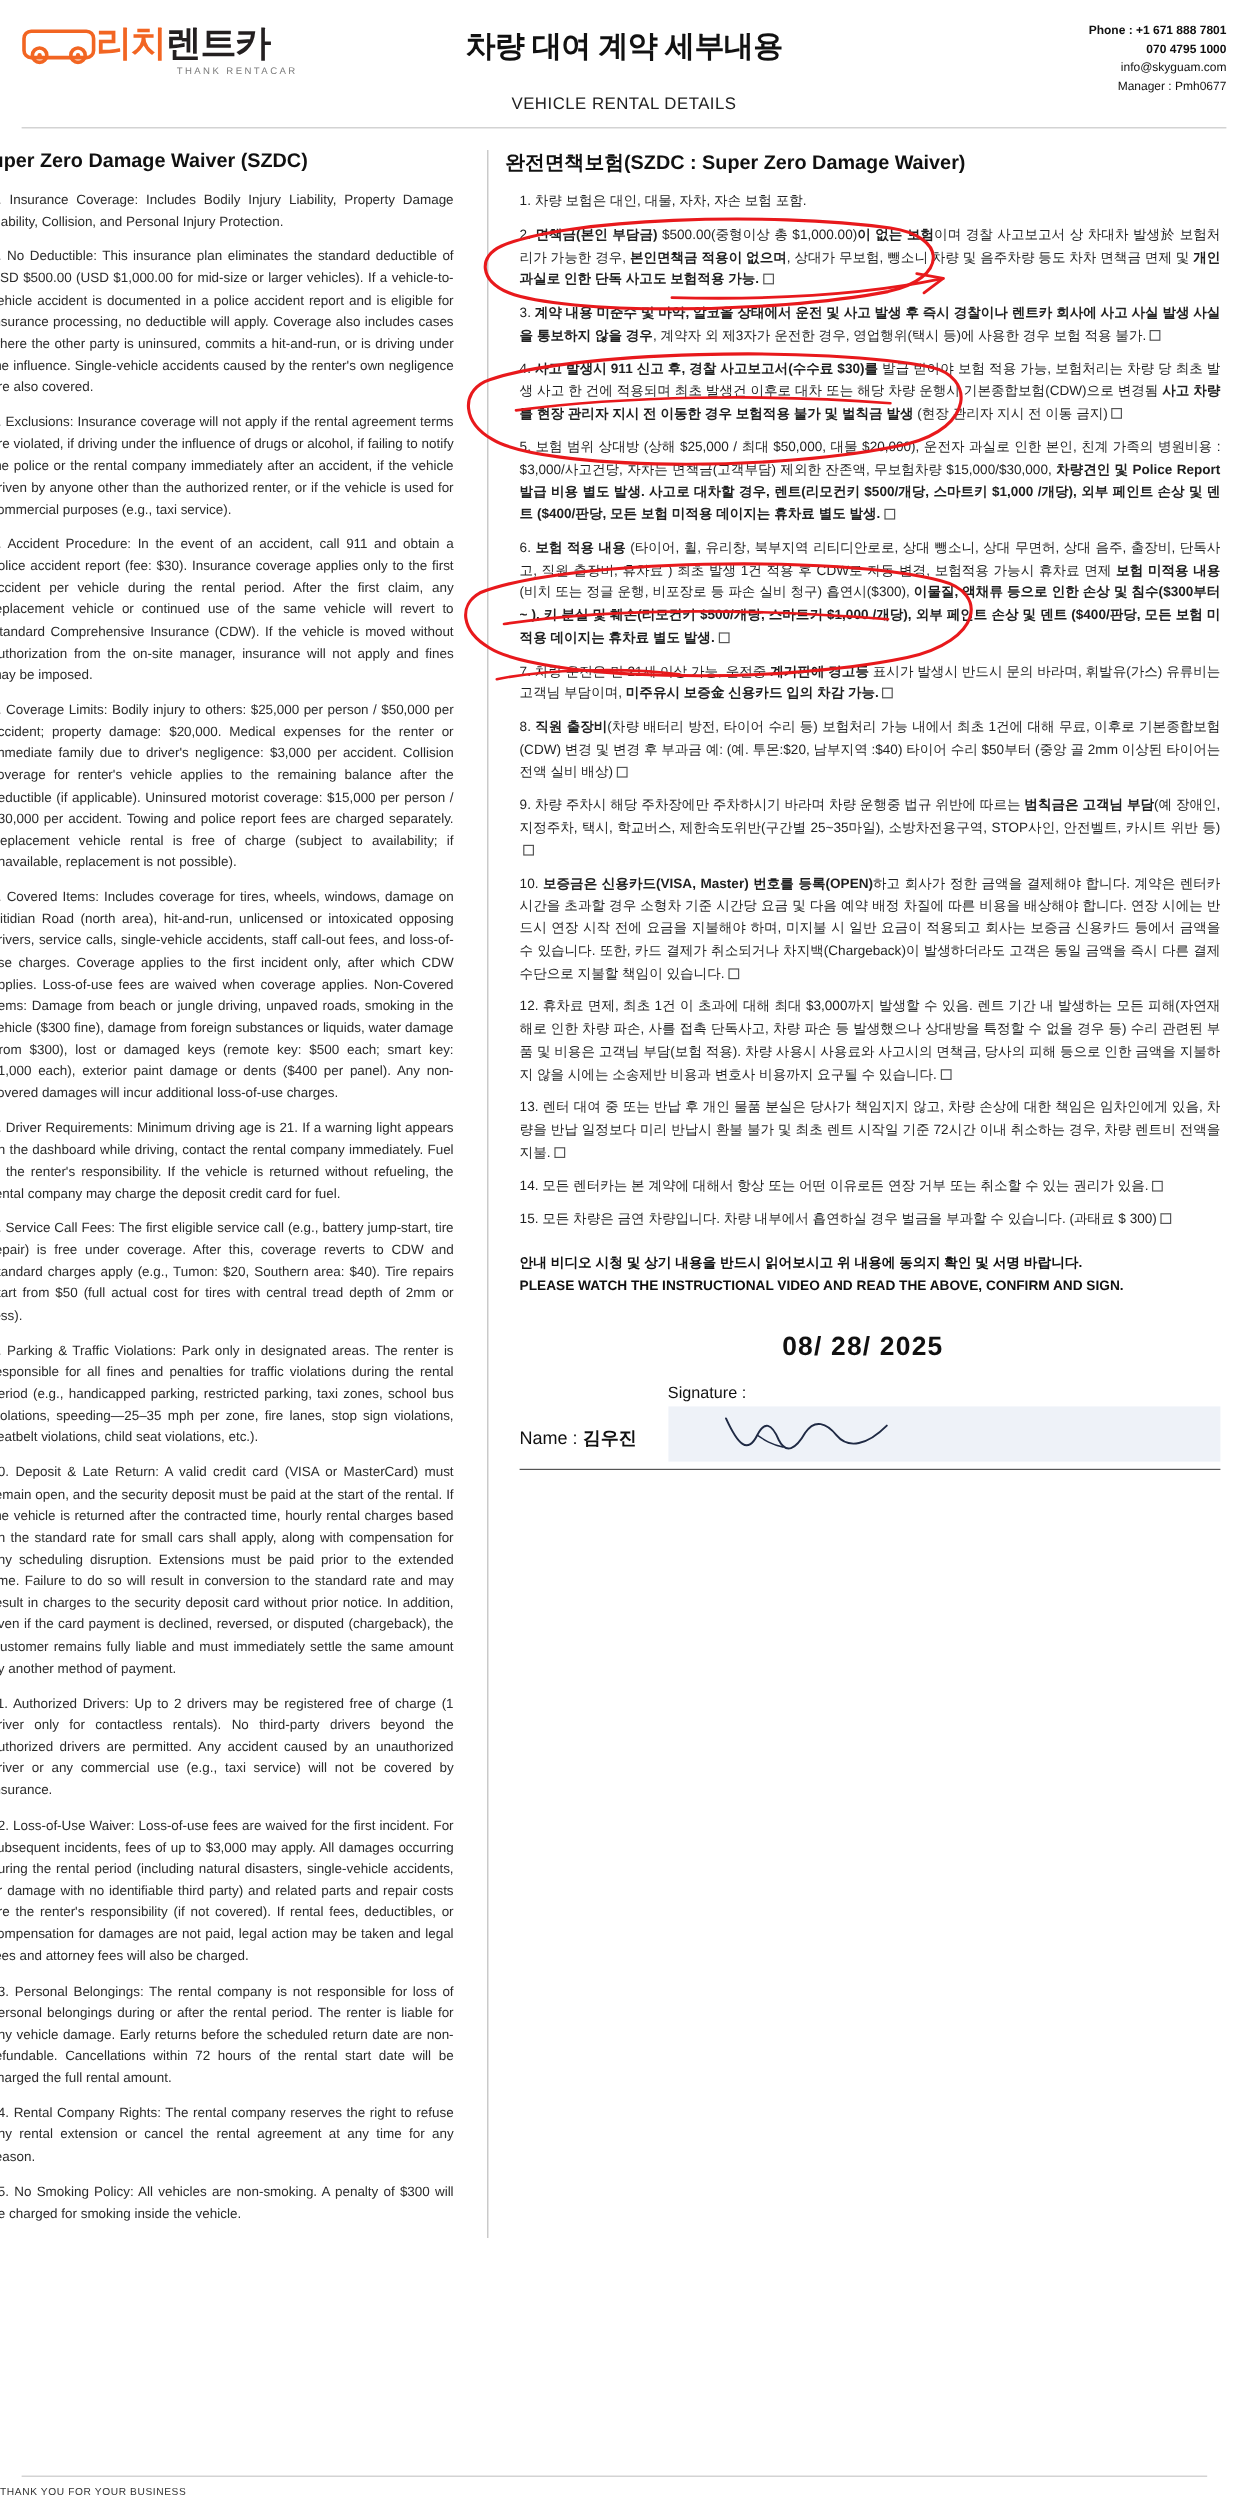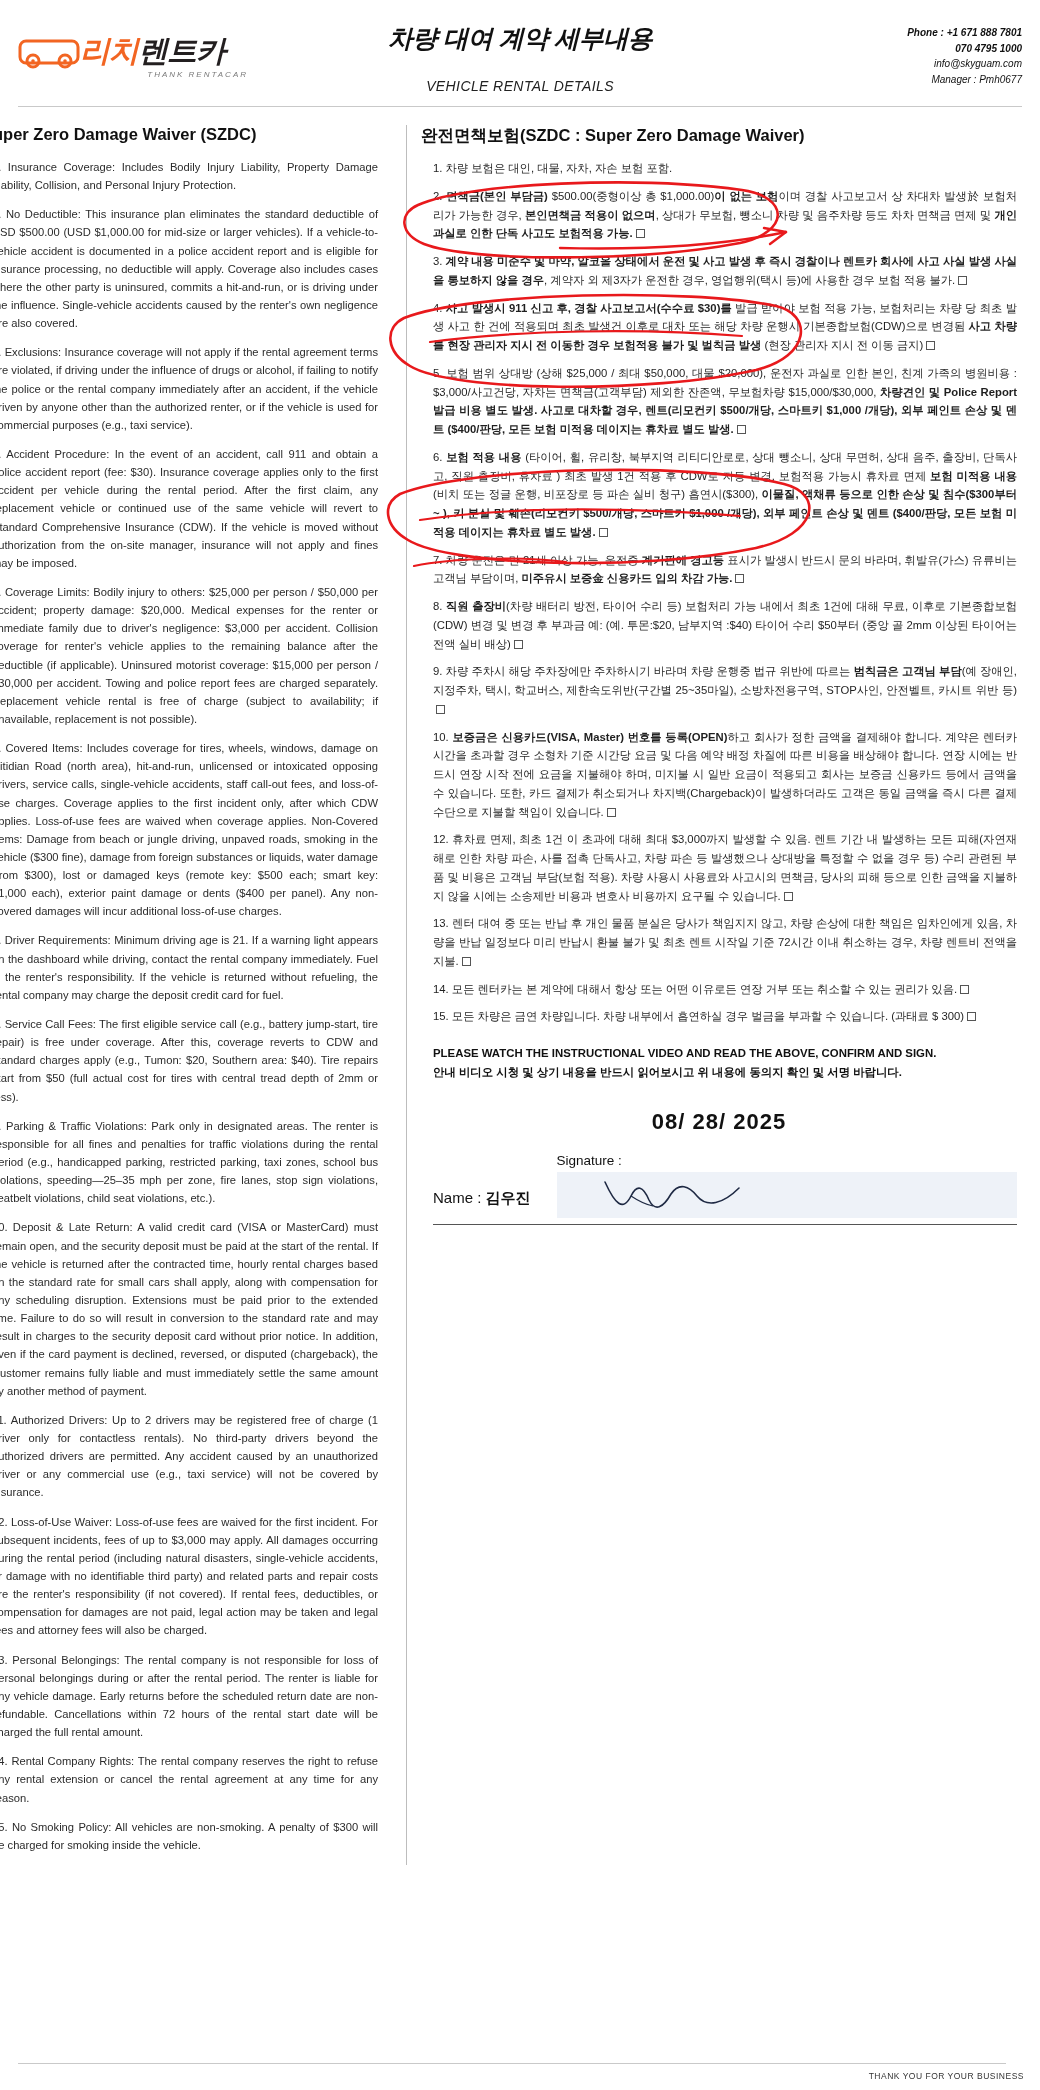--- a/index.html
+++ b/index.html
@@ -9,25 +9,24 @@
     min-height: 2090px;
     background: #ffffff;
     font-family: "Liberation Sans", sans-serif;
     color: #1a1a1a;
     position: relative;
   }
 
   
   .header {
     display: flex;
-    align-items: center;
+    align-items: flex-start;
     padding: 14px 18px 6px 18px;
     position: relative;
     min-height: 96px;
-    font-style: italic;
   }
   .logo-wrap { width: 230px; flex: 0 0 230px; padding-top: 2px; }
   .logo-row { display:flex; align-items:center; }
   .logo-mark { display:flex; align-items:center; }
   .logo-text { font-size: 30px; font-weight: bold; letter-spacing:-1px; }
   .logo-rich { color: #f26522; }
   .logo-rent { color: #231f20; }
   .logo-sub { font-size: 8px; color:#7a7a7a; letter-spacing: 2px; text-align:right; margin-top:-2px;}
 
   .title-wrap { flex: 1; text-align: center; padding-top: 8px; }
@@ -144,21 +143,21 @@
     position: absolute;
     inset: 0;
     pointer-events: none;
     z-index: 50;
   }
 
   
   .footer {
     position: absolute;
     bottom: 0; left: 0; right: 16px;
-    text-align: right;
+    text-align: left;
   }
   .hr-bottom { border:0; border-top:1px solid #c9c9c9; margin: 0 18px; }
   .footer-text { font-size: 8.5px; color:#333; letter-spacing:0.5px; padding: 7px 0 9px 0; }
 </style>
 </head>
 <body>
 
 <div class="header">
 
   <div class="logo-wrap">
@@ -231,22 +230,22 @@
         <div class="clause-right">8. <b>직원 출장비</b>(차량 배터리 방전, 타이어 수리 등) 보험처리 가능 내에서 최초 1건에 대해 무료, 이후로 기본종합보험(CDW) 변경 및 변경 후 부과금 예: (예. 투몬:$20, 남부지역 :$40) 타이어 수리 $50부터 (중앙 골 2mm 이상된 타이어는 전액 실비 배상)<span class="cbox"></span></div>
         <div class="clause-right">9. 차량 주차시 해당 주차장에만 주차하시기 바라며 차량 운행중 법규 위반에 따르는 <b>범칙금은 고객님 부담</b>(예 장애인, 지정주차, 택시, 학교버스, 제한속도위반(구간별 25~35마일), 소방차전용구역, STOP사인, 안전벨트, 카시트 위반 등) <span class="cbox"></span></div>
         <div class="clause-right">10. <b>보증금은 신용카드(VISA, Master) 번호를 등록(OPEN)</b>하고 회사가 정한 금액을 결제해야 합니다. 계약은 렌터카 시간을 초과할 경우 소형차 기준 시간당 요금 및 다음 예약 배정 차질에 따른 비용을 배상해야 합니다. 연장 시에는 반드시 연장 시작 전에 요금을 지불해야 하며, 미지불 시 일반 요금이 적용되고 회사는 보증금 신용카드 등에서 금액을 수 있습니다. 또한, 카드 결제가 취소되거나 차지백(Chargeback)이 발생하더라도 고객은 동일 금액을 즉시 다른 결제수단으로 지불할 책임이 있습니다.<span class="cbox"></span></div>
         <div class="clause-right">12. 휴차료 면제, 최초 1건 이 초과에 대해 최대 $3,000까지 발생할 수 있음. 렌트 기간 내 발생하는 모든 피해(자연재해로 인한 차량 파손, 사를 접촉 단독사고, 차량 파손 등 발생했으나 상대방을 특정할 수 없을 경우 등) 수리 관련된 부품 및 비용은 고객님 부담(보험 적용). 차량 사용시 사용료와 사고시의 면책금, 당사의 피해 등으로 인한 금액을 지불하지 않을 시에는 소송제반 비용과 변호사 비용까지 요구될 수 있습니다.<span class="cbox"></span></div>
         <div class="clause-right">13. 렌터 대여 중 또는 반납 후 개인 물품 분실은 당사가 책임지지 않고, 차량 손상에 대한 책임은 임차인에게 있음, 차량을 반납 일정보다 미리 반납시 환불 불가 및 최초 렌트 시작일 기준 72시간 이내 취소하는 경우, 차량 렌트비 전액을 지불.<span class="cbox"></span></div>
         <div class="clause-right">14. 모든 렌터카는 본 계약에 대해서 항상 또는 어떤 이유로든 연장 거부 또는 취소할 수 있는 권리가 있음.<span class="cbox"></span></div>
         <div class="clause-right">15. 모든 차량은 금연 차량입니다. 차량 내부에서 흡연하실 경우 벌금을 부과할 수 있습니다. (과태료 $ 300)<span class="cbox"></span></div>
       </div>
 
     <div class="notice">
+      <div>안내 비디오 시청 및 상기 내용을 반드시 읽어보시고 위 내용에 동의지 확인 및 서명 바랍니다.</div>
       <div>PLEASE WATCH THE INSTRUCTIONAL VIDEO AND READ THE ABOVE, CONFIRM AND SIGN.</div>
-      <div>안내 비디오 시청 및 상기 내용을 반드시 읽어보시고 위 내용에 동의지 확인 및 서명 바랍니다.</div>
     </div>
 
     <div class="date-line">08/ 28/ 2025</div>
 
     <div class="sign-row">
       <div class="name-block">
         <span class="name-label">Name :</span>
         <span class="name-value">김우진</span>
       </div>
       <div class="sig-block">

